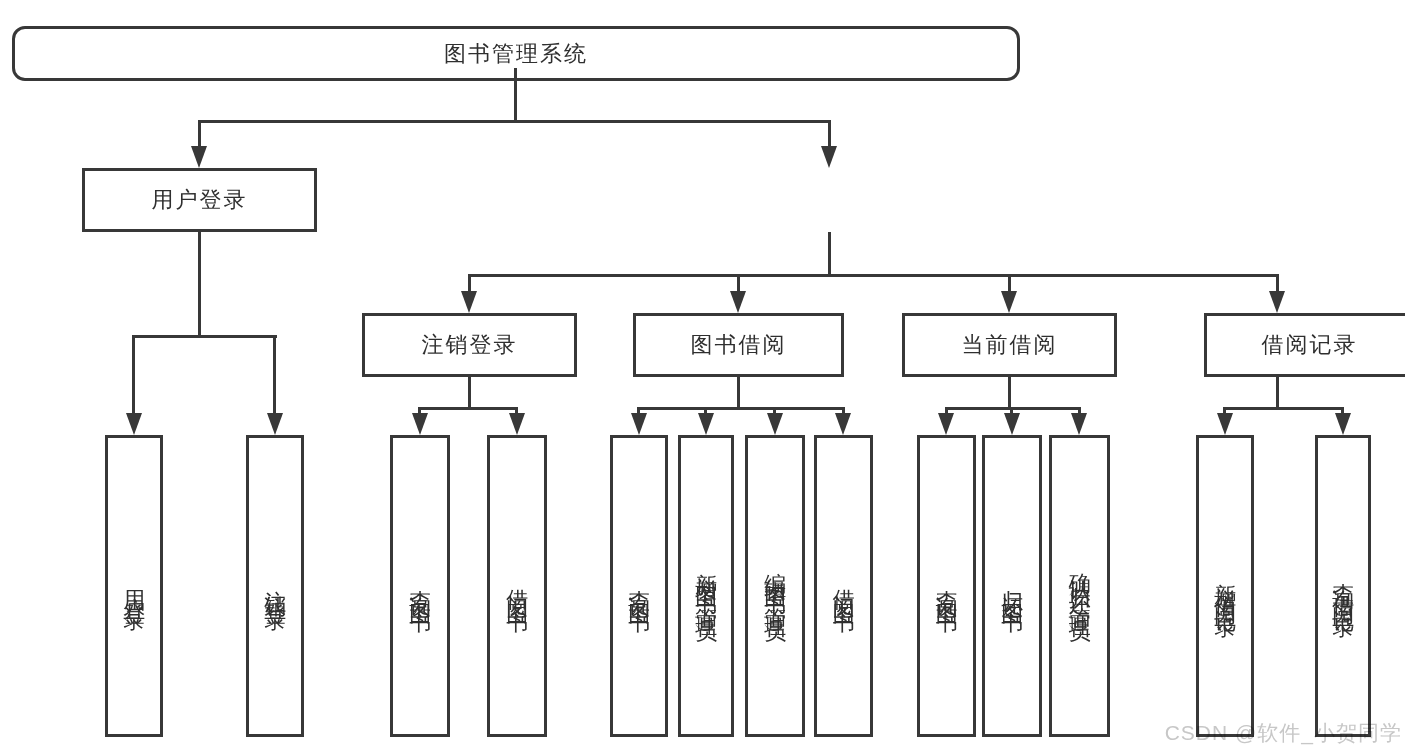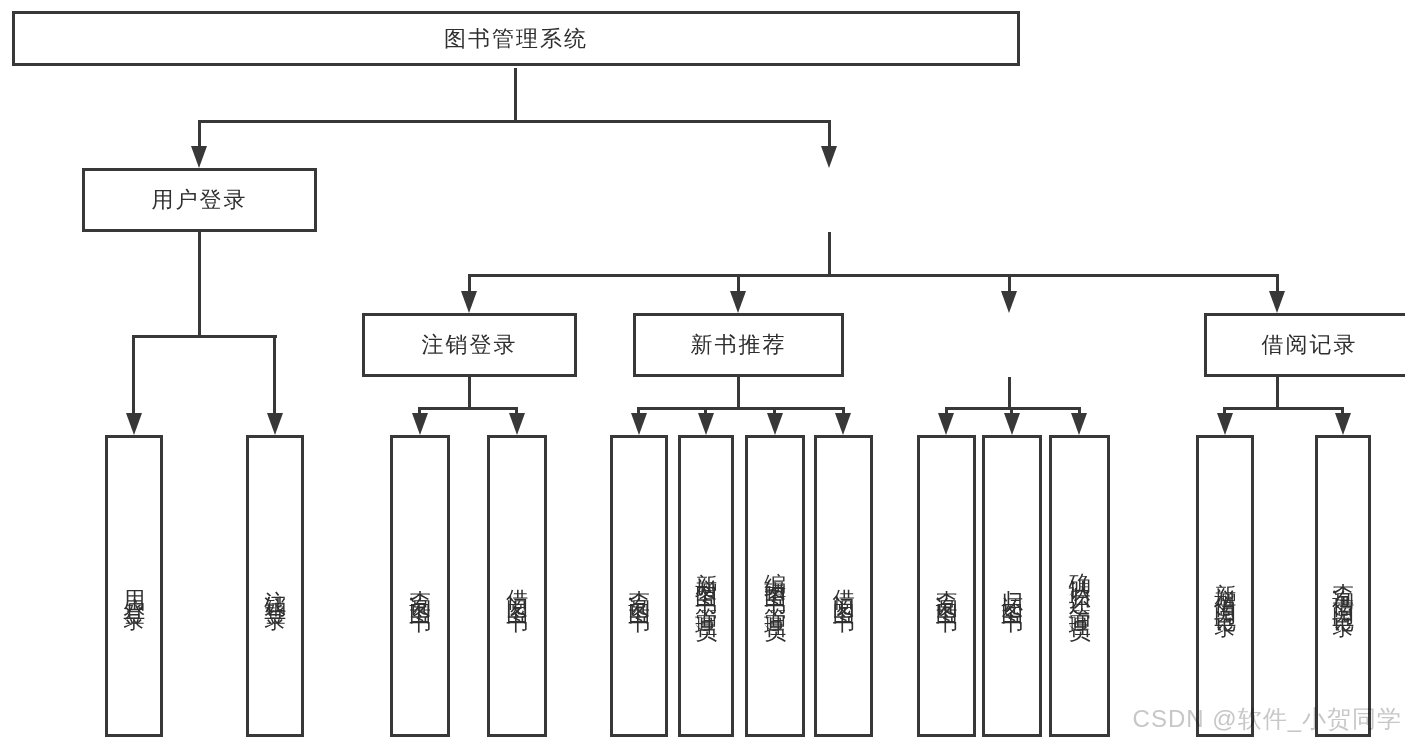--- a/index.html
+++ b/index.html
@@ -41,47 +41,50 @@
   .vline{position:absolute;width:3px;background:var(--line);}
   .hline{position:absolute;height:3px;background:var(--line);}
   .ahead{
     position:absolute;width:0;height:0;
     border-left:8px solid transparent;
     border-right:8px solid transparent;
     border-top:22px solid var(--line);
   }
   .watermark{
     position:absolute;
-    right:3px;bottom:12px;
-    font-size:24px;
+    right:3px;bottom:0;
+    font-size:21px;
     color:var(--watermark);
     letter-spacing:1px;
     mix-blend-mode:multiply;
     z-index:10;
     white-space:nowrap;
   }
 </style>
 </head>
 <body>
 
 <div id="canvas">
 
-  <div class="box" style="left:12px;top:11px;width:1008px;height:55px;">
+  <div class="box" style="left:12px;top:26px;width:1008px;height:55px;border-radius:13px;">
     <span class="hlabel">图书管理系统</span>
   </div>
 
   <div class="box" style="left:82px;top:168px;width:235px;height:64px;">
     <span class="hlabel">用户登录</span>
   </div>
 
   <div class="box" style="left:362px;top:313px;width:215px;height:64px;">
     <span class="hlabel">注销登录</span>
   </div>
   <div class="box" style="left:633px;top:313px;width:211px;height:64px;">
-    <span class="hlabel">新书推荐</span>
+    <span class="hlabel">图书借阅</span>
+  </div>
+  <div class="box" style="left:902px;top:313px;width:215px;height:64px;">
+    <span class="hlabel">当前借阅</span>
   </div>
   <div class="box" style="left:1172px;top:313px;width:211px;height:64px;margin-left:32px;">
     <span class="hlabel">借阅记录</span>
   </div>
 
   <div class="box leaf" style="left:105px;top:435px;width:58px;">
     <span class="vtext">用户登录</span>
   </div>
   <div class="box leaf" style="left:246px;top:435px;width:58px;">
     <span class="vtext">注销登录</span>

